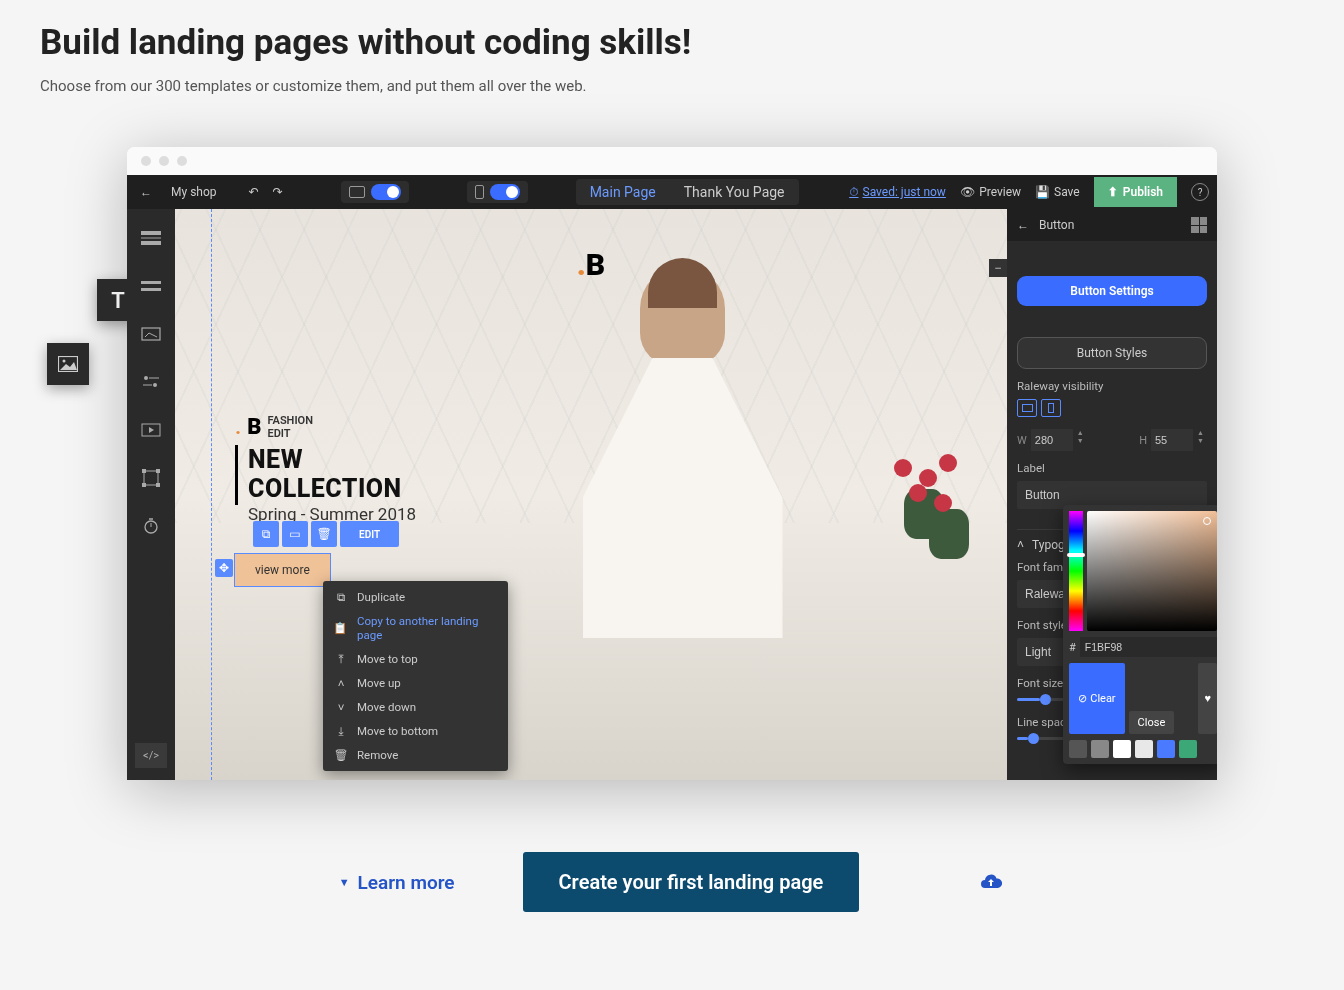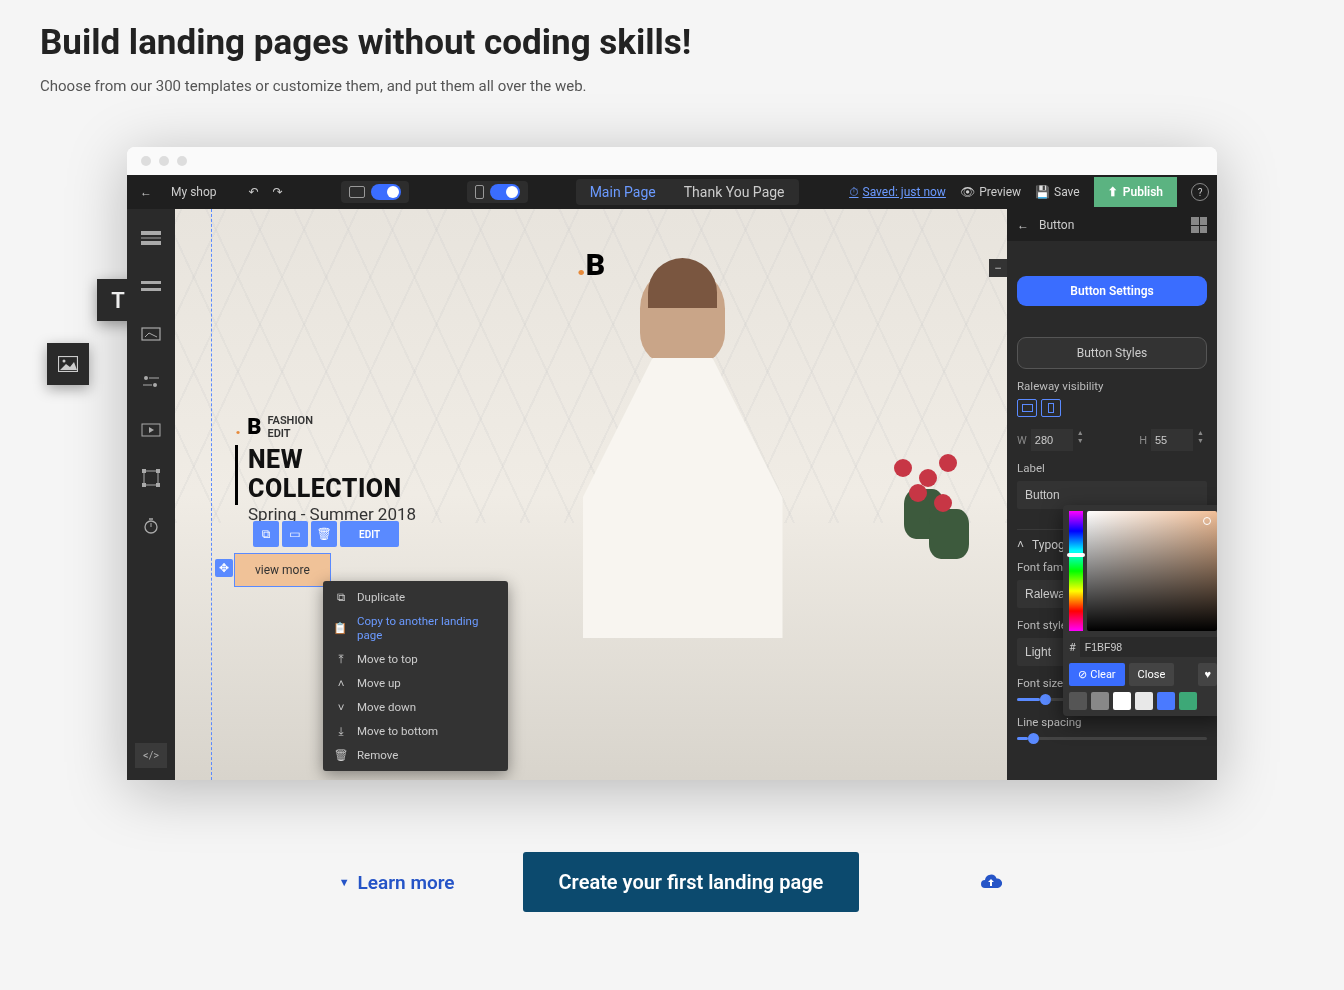--- a/index.html
+++ b/index.html
@@ -106,21 +106,21 @@
 .color-picker { position: absolute; right: -6px; top: 296px; width: 160px; background: #333; border-radius: 4px; padding: 6px; box-shadow: 0 6px 20px rgba(0,0,0,0.5); font-size: 11px; color: #ccc; }
 .cp-area { display: flex; gap: 4px; height: 120px; margin-bottom: 6px; }
 .cp-hue { width: 14px; background: linear-gradient(to bottom, #f0f, #00f, #0ff, #0f0, #ff0, #f00, #f0f); position: relative; }
 .cp-hue-thumb { position: absolute; left: -2px; right: -2px; height: 4px; background: #fff; top: 42px; border-radius: 2px; }
 .cp-sat { flex: 1; background: linear-gradient(to top, #000, transparent), linear-gradient(to right, #fff, #f1bf98); position: relative; border-radius: 2px; }
 .cp-sat-cursor { position: absolute; width: 8px; height: 8px; border: 1.5px solid #fff; border-radius: 50%; right: 6px; top: 6px; }
 .cp-hex-row { display: flex; gap: 4px; align-items: center; margin-bottom: 6px; }
 .cp-hex-row input { flex: 1; background: #2a2a2a; border: none; color: #ccc; padding: 4px 5px; font-size: 10.5px; }
 .cp-btn-row { display: flex; gap: 4px; margin-bottom: 6px; }
 .cp-btn { padding: 5px 9px; background: #3a6dff; color: #fff; border-radius: 2px; cursor: pointer; font-size: 11px; display: flex; align-items: center; gap: 3px; }
-.cp-btn.secondary { background: #444; }
+.cp-btn.secondary { background: #444; margin-top: 48px; }
 .cp-btn.iconly { padding: 5px 6px; background: #444; margin-left: auto; }
 .cp-swatches { display: flex; gap: 4px; }
 .cp-swatch { width: 18px; height: 18px; border-radius: 2px; cursor: pointer; }
 
 .float-tool { position: absolute; background: #2a2a2a; box-shadow: 0 4px 14px rgba(0,0,0,0.35); display: flex; align-items: center; justify-content: center; color: #eee; }
 .float-t { left: -30px; top: 132px; width: 42px; height: 42px; font-size: 22px; font-weight: 600; }
 .float-img { left: -80px; top: 196px; width: 42px; height: 42px; }
 
 .cta-row { display: flex; align-items: center; justify-content: center; gap: 68px; margin-top: 72px; }
 .learn-more { color: #2554c7; font-size: 19px; font-weight: 600; cursor: pointer; display: flex; align-items: center; gap: 8px; }

